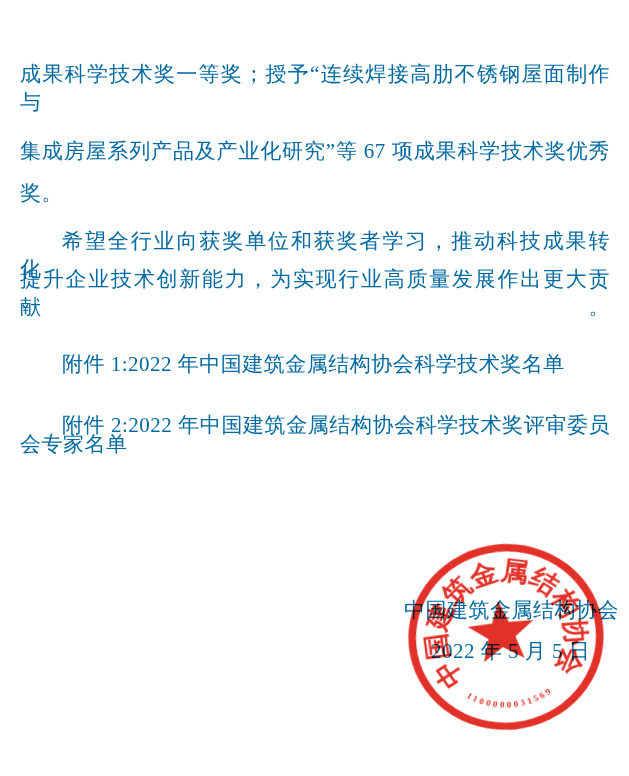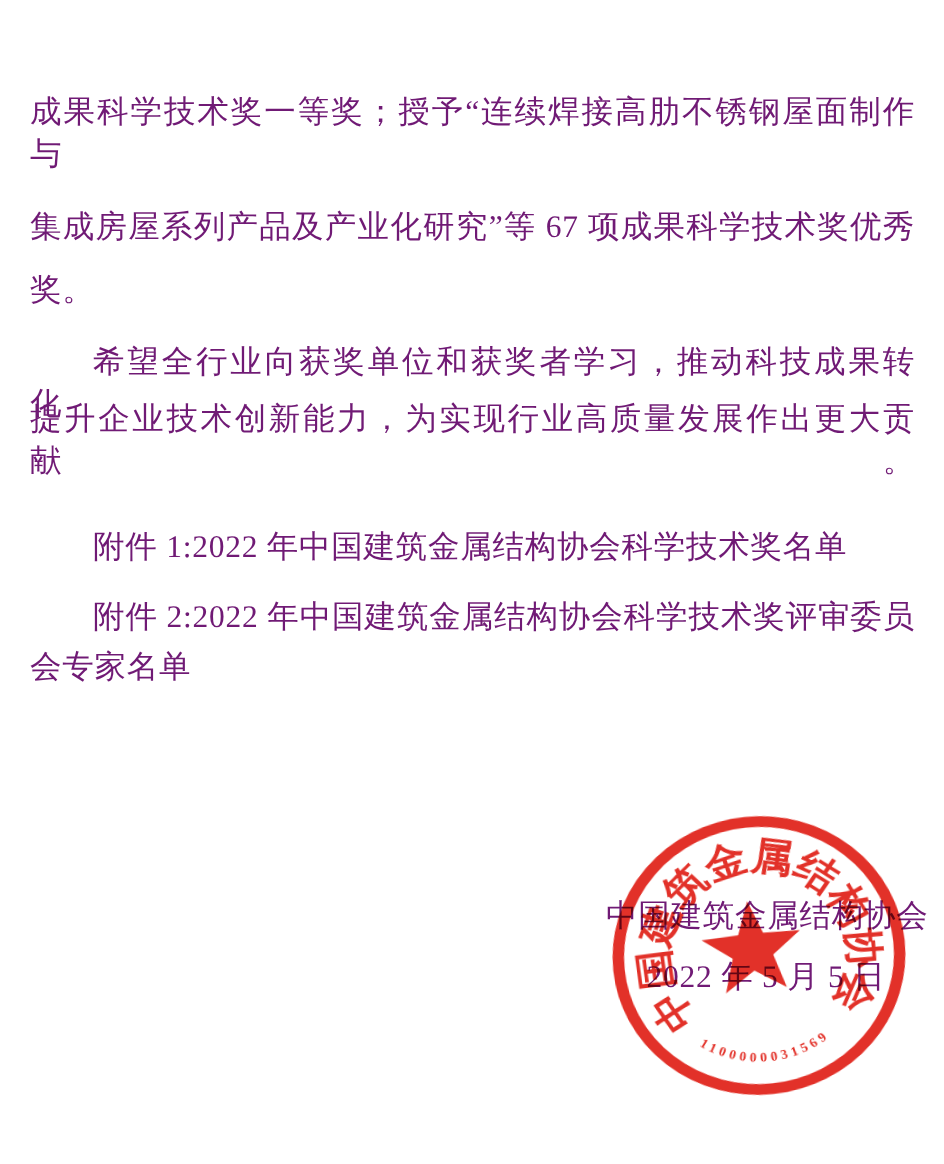--- a/index.html
+++ b/index.html
@@ -7,21 +7,21 @@
     padding: 0;
     background: #ffffff;
   }
   .page {
     position: relative;
     width: 629px;
     height: 776px;
     background: #ffffff;
     overflow: hidden;
     font-family: "Liberation Serif", "DejaVu Serif", serif;
-    color: #701a75;
+    color: #0369a1;
   }
   .doc-line {
     position: absolute;
     left: 20px;
     width: 590px;
     font-size: 21px;
     line-height: 28px;
     white-space: nowrap;
     letter-spacing: 0.5px;
   }
@@ -82,21 +82,21 @@
 <div class="page">
 
   <div class="doc-line fill" style="top:60px">成果科学技术奖一等奖；授予“连续焊接高肋不锈钢屋面制作与</div>
   <div class="doc-line fill" style="top:137px">集成房屋系列产品及产业化研究”等 67 项成果科学技术奖优秀</div>
   <div class="doc-line" style="top:179px">奖。</div>
 
   <div class="doc-line fill indent" style="top:227px">希望全行业向获奖单位和获奖者学习，推动科技成果转化，</div>
   <div class="doc-line fill" style="top:265px">提升企业技术创新能力，为实现行业高质量发展作出更大贡献。</div>
 
   <div class="doc-line indent" style="top:350px">附件 1:2022 年中国建筑金属结构协会科学技术奖名单</div>
-  <div class="doc-line fill indent" style="top:397px">附件 2:2022 年中国建筑金属结构协会科学技术奖评审委员</div>
+  <div class="doc-line fill indent" style="top:411px">附件 2:2022 年中国建筑金属结构协会科学技术奖评审委员</div>
   <div class="doc-line" style="top:430px">会专家名单</div>
 
   <div class="sig-org">中国建筑金属结构协会</div>
   <div class="sig-date">2022 年 5 月 5 日</div>
 
   <svg class="seal" width="204" height="194" viewBox="0 0 200 200" preserveAspectRatio="none">
     <circle cx="100" cy="100" r="92" fill="none" stroke="#e02118" stroke-width="7.5"></circle>
 
     <polygon points="96,62 104.2,84.7 128.3,85.5 109.3,100.3 116,123.5 96,110 76,123.5 82.7,100.3 63.7,85.5 87.8,84.7" fill="#e02118"></polygon>
 

